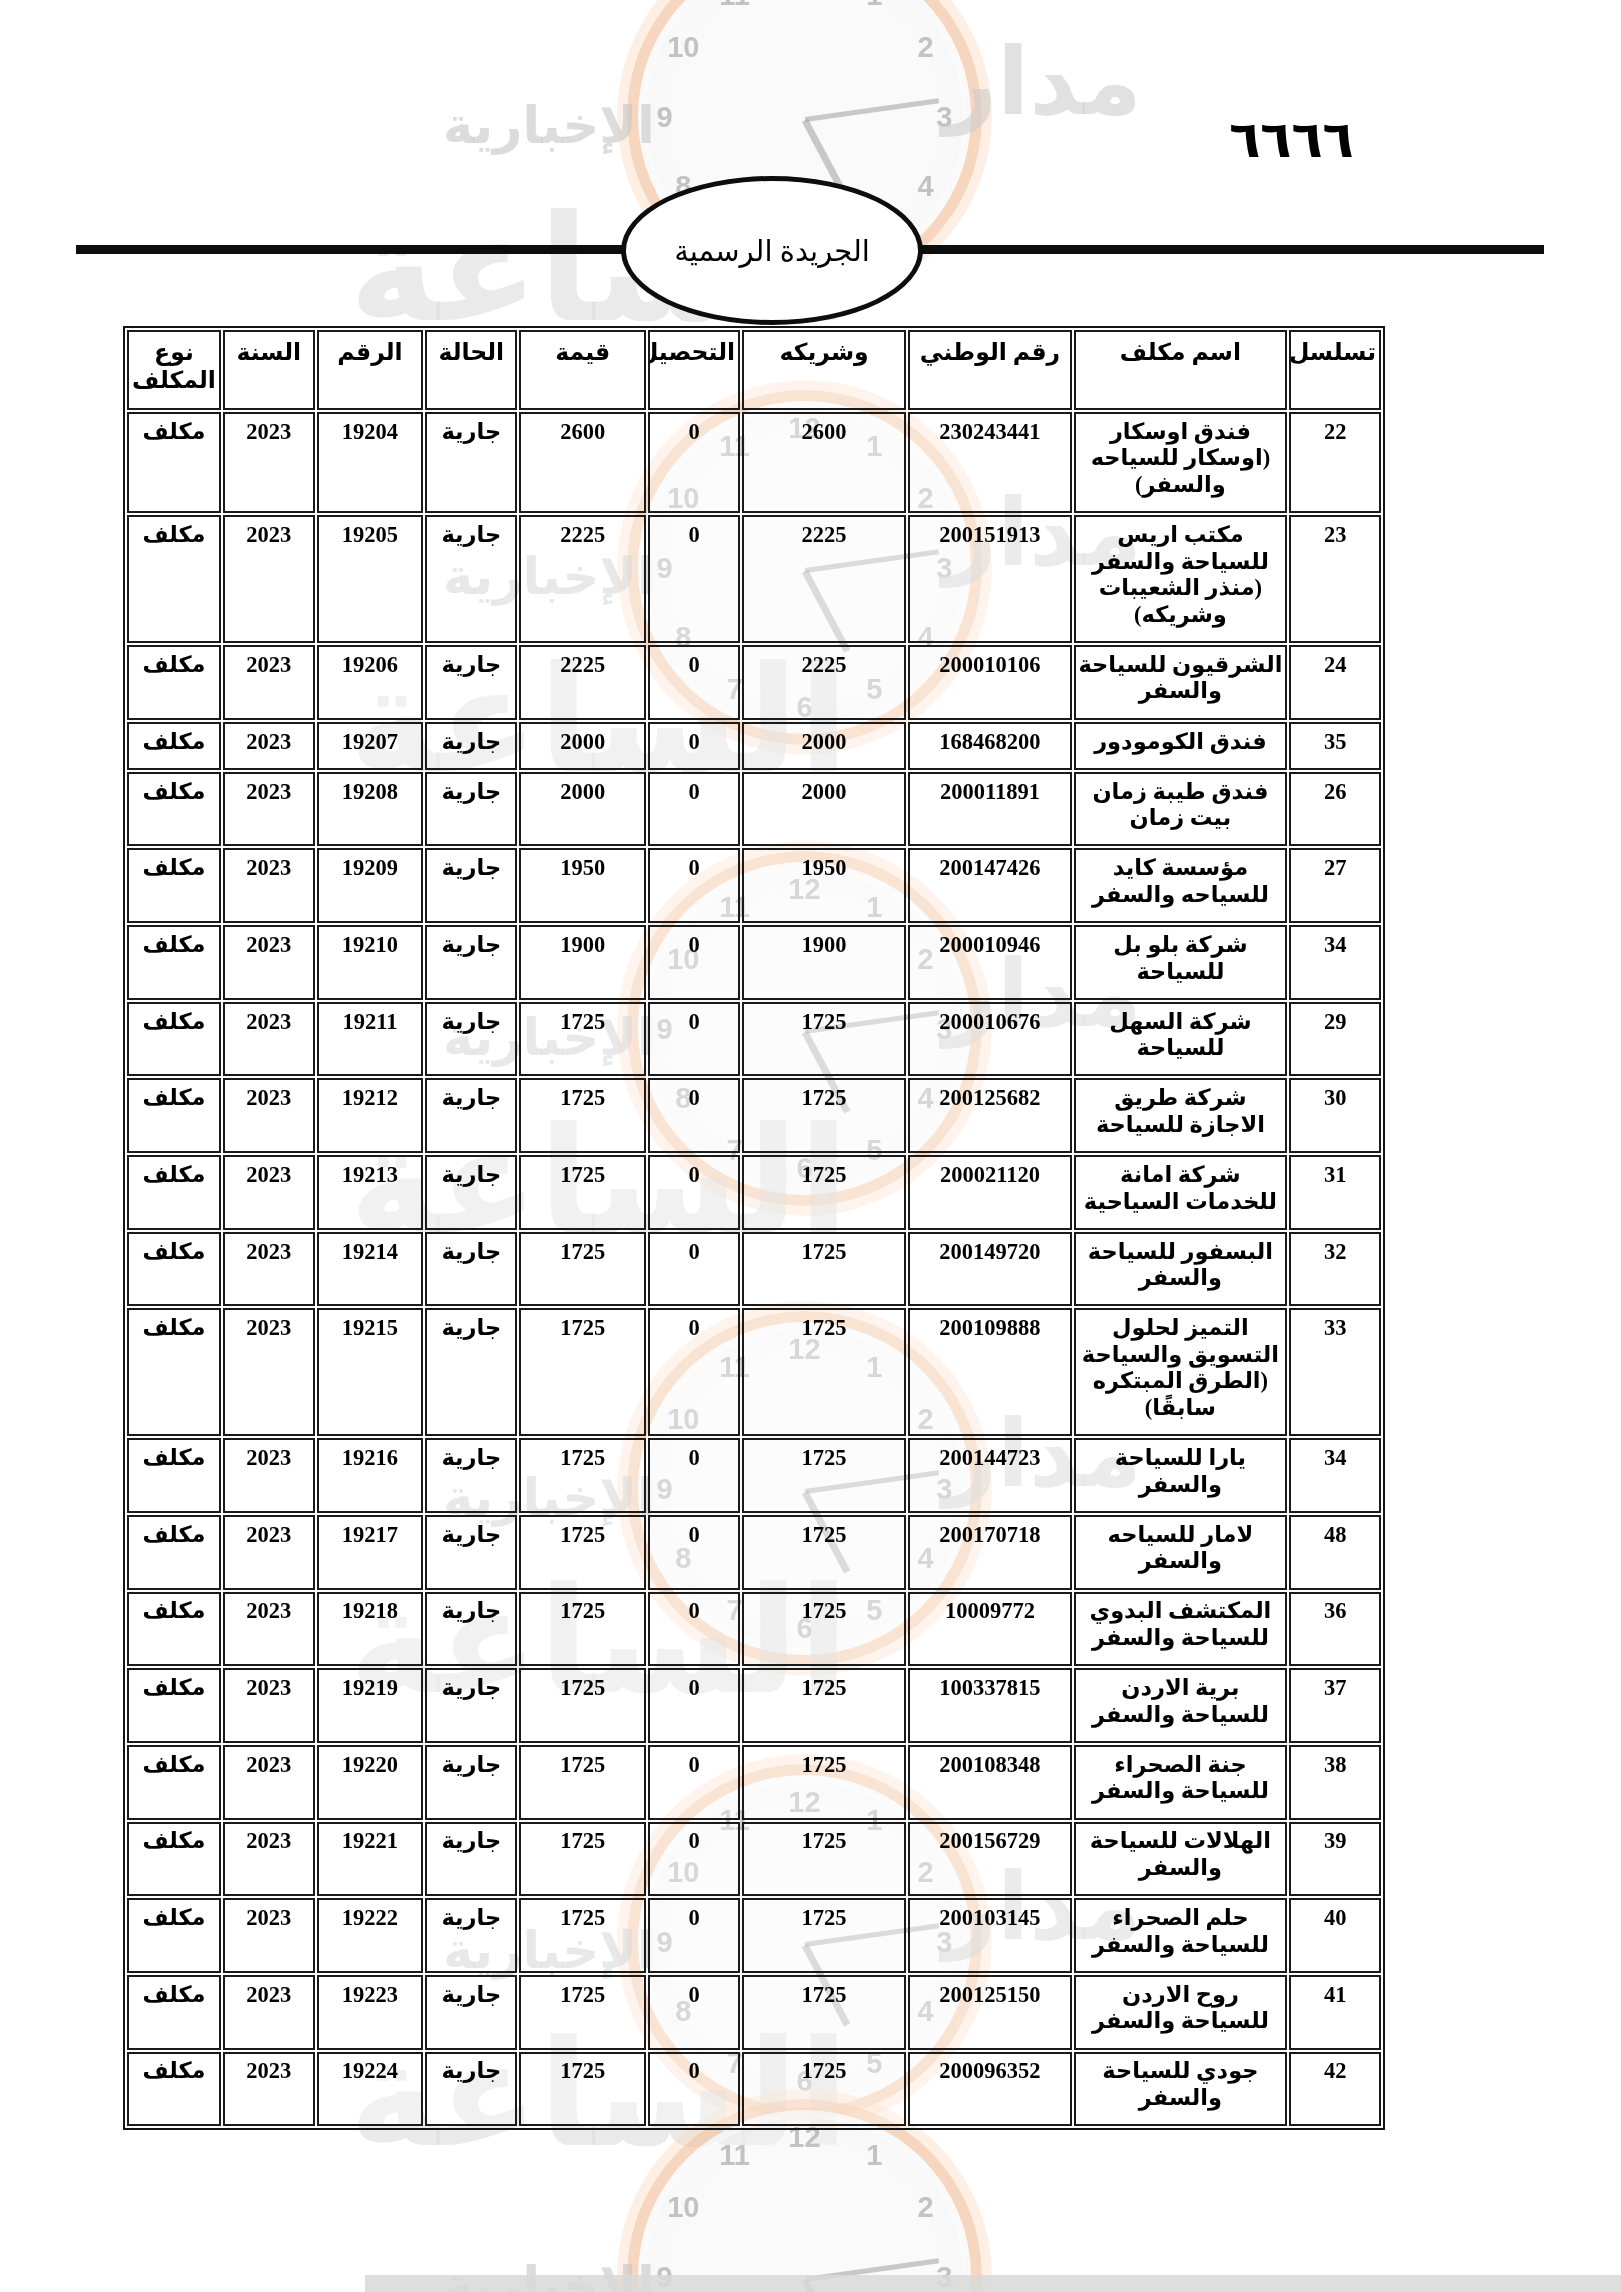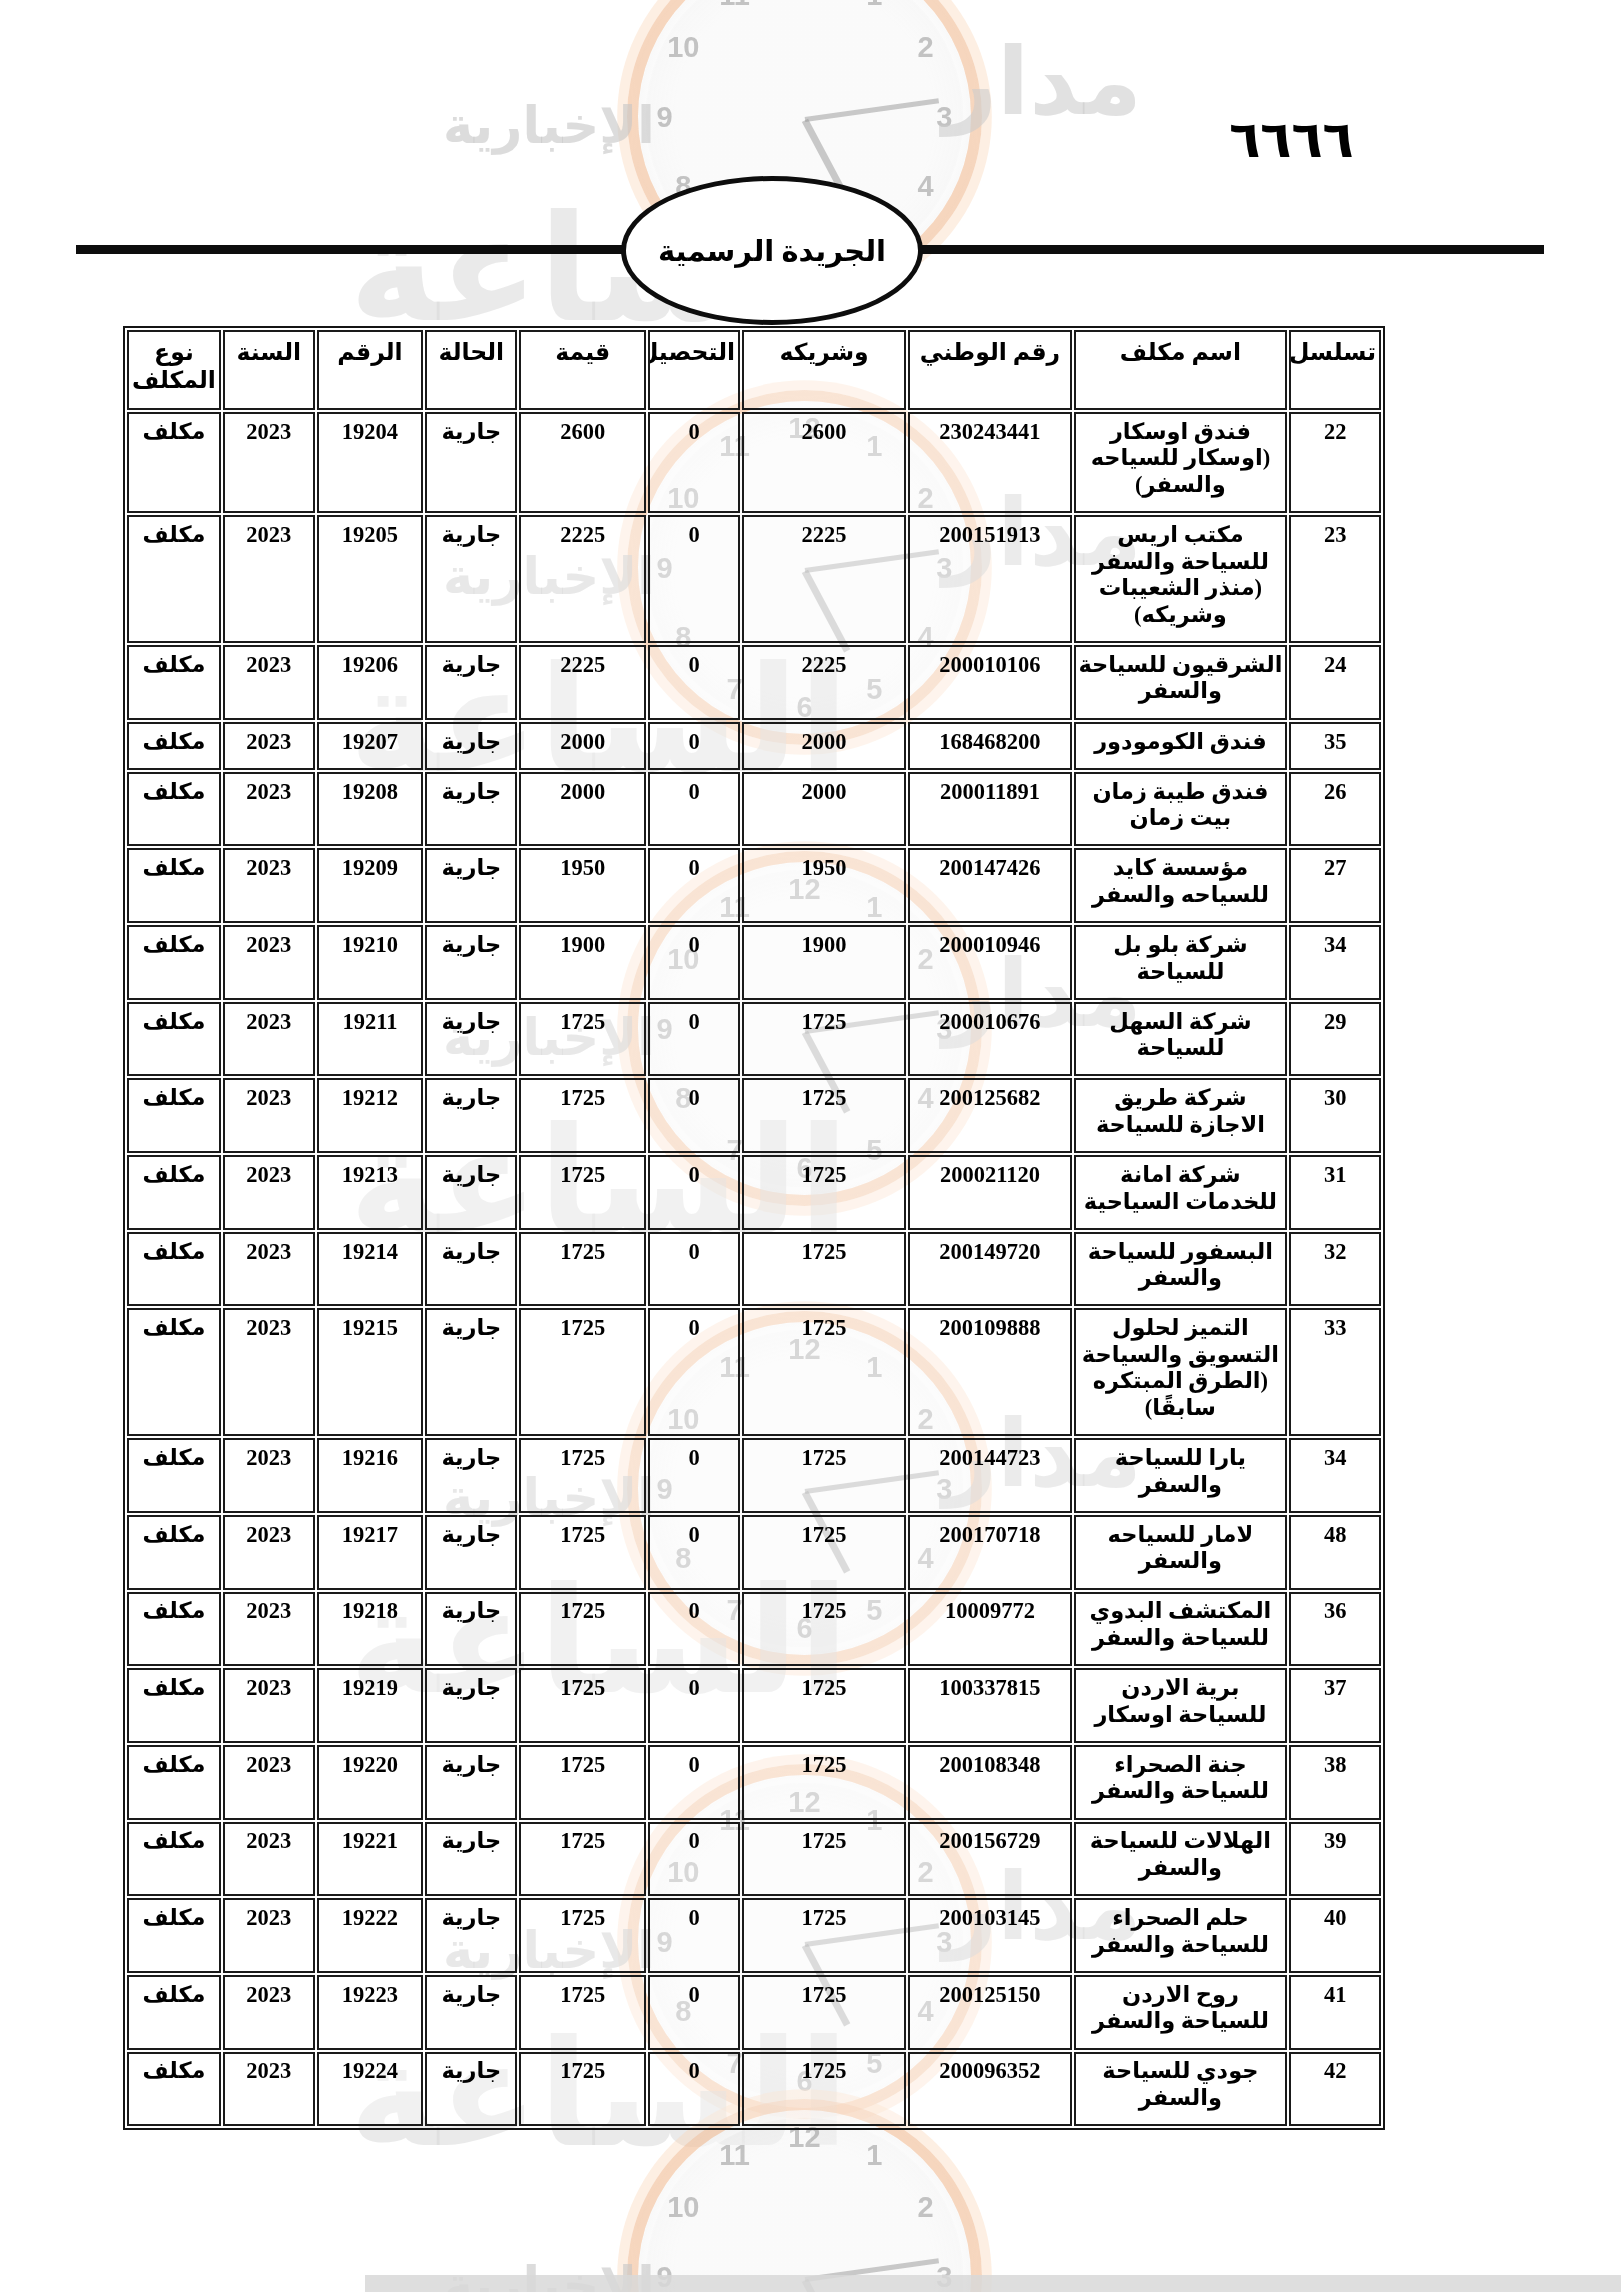--- a/index.html
+++ b/index.html
@@ -31,21 +31,21 @@
   
   .page-number{
     position:absolute;top:110px;left:1208px;width:167px;z-index:2;
     font-size:51px;font-weight:bold;letter-spacing:11.8px;text-align:center;white-space:nowrap;
   }
   .rule{position:absolute;top:245px;left:76px;width:1468px;height:8.8px;background:#0d0d0d;z-index:1;}
   .banner{
     position:absolute;top:176px;left:621px;width:292px;height:139px;background:#fff;
     border:5.9px solid #0d0d0d;border-radius:50%;display:flex;align-items:center;justify-content:center;z-index:2;
   }
-  .banner-title{font-size:29px;font-weight:bold;}
+  .banner-title{font-size:29px;font-weight:normal;}
   
   .doc-table{
     position:absolute;top:326px;left:123px;width:1262px;z-index:1;
     border-collapse:separate;border-spacing:2.9px;border:2px solid #141414;
     table-layout:fixed;direction:rtl;
   }
   .doc-table th,.doc-table td{
     border:2px solid #1a1a1a;background:rgba(255,255,255,0.35);
     box-sizing:border-box;vertical-align:top;text-align:center;
     font-weight:bold;overflow:hidden;
@@ -413,21 +413,21 @@
     <td>0</td>
     <td>1725</td>
     <td>جارية</td>
     <td>19218</td>
     <td>2023</td>
     <td>مكلف</td>
   </tr>
 
   <tr>
     <td>37</td>
-    <td>برية الاردن للسياحة اوسكار</td>
+    <td>برية الاردن للسياحة والسفر</td>
     <td>100337815</td>
     <td>1725</td>
     <td>0</td>
     <td>1725</td>
     <td>جارية</td>
     <td>19219</td>
     <td>2023</td>
     <td>مكلف</td>
   </tr>
 

